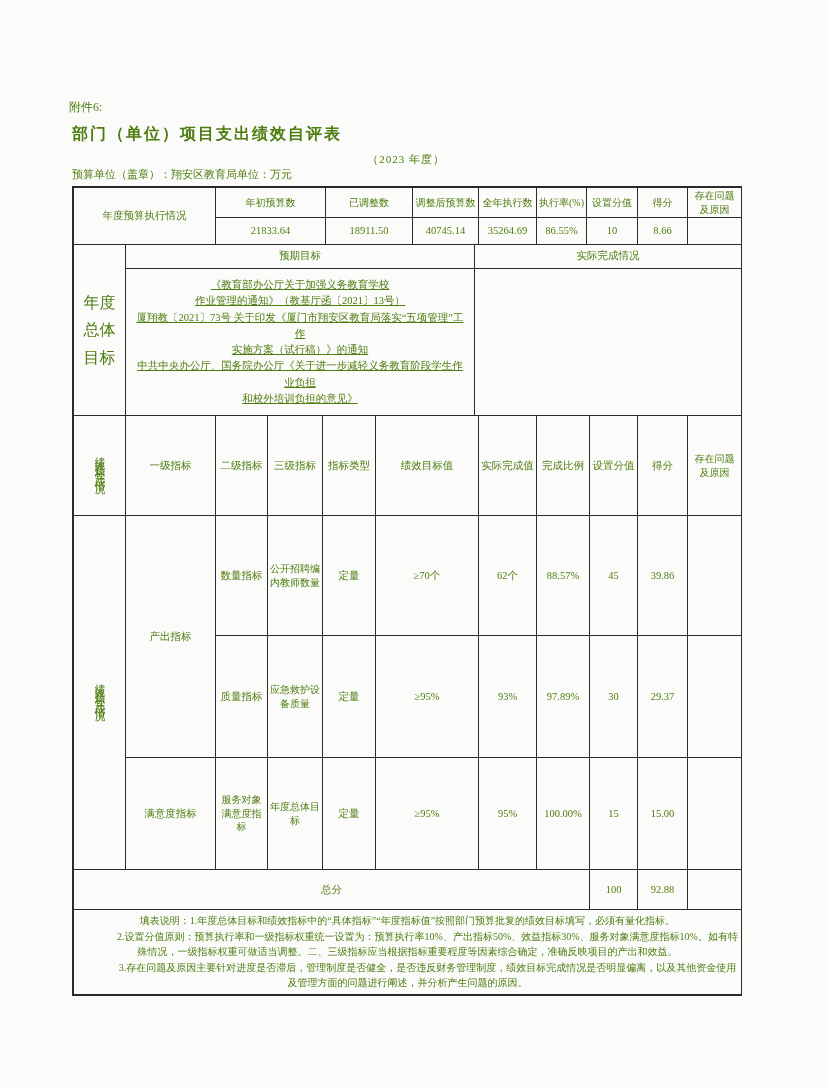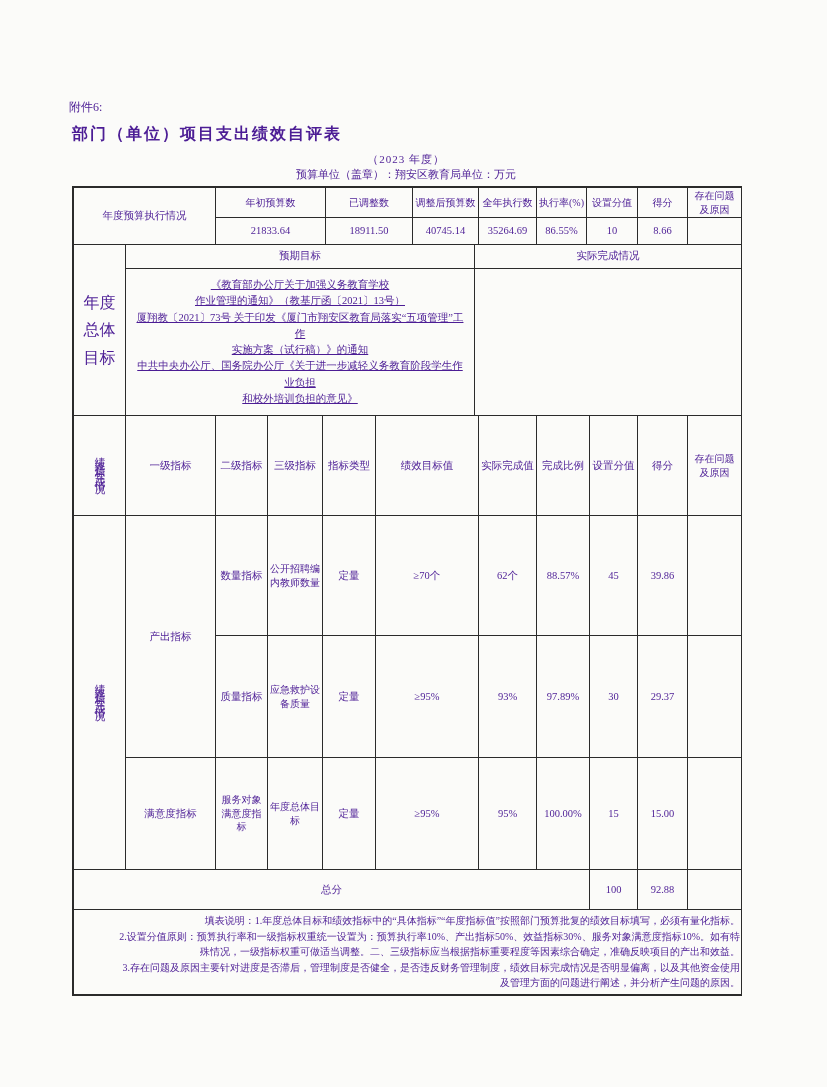--- a/index.html
+++ b/index.html
@@ -1,40 +1,40 @@
 <!DOCTYPE html>
 <html><head>
 <meta charset="utf-8">
 <style>
   html,body{margin:0;padding:0;background:#e9e9e7;}
   .sheet{
     position:relative;width:827px;height:1087px;margin:0 auto;
-    background:#fbfbf9;color:#4c1d95;overflow:hidden;
+    background:#fbfbf9;color:#4d7c0f;overflow:hidden;
     font-family:"Liberation Serif","DejaVu Serif",serif;
   }
   .attachment{position:absolute;left:69px;top:99px;font-size:12px;}
   .title{position:absolute;left:72px;top:124px;width:668px;text-align:left;
          font-size:16px;font-weight:bold;letter-spacing:2px;}
   .subtitle{position:absolute;left:72px;top:152px;width:668px;text-align:center;
             font-size:11px;letter-spacing:1px;}
   .metarow{position:absolute;left:72px;top:167px;width:668px;display:flex;
-           justify-content:center;font-size:11px;}
+           justify-content:flex-start;font-size:11px;}
   .form{position:absolute;left:72px;top:186px;width:668px;border:1px solid #2b2b2b;}
   table{border-collapse:collapse;table-layout:fixed;width:668px;}
   table + table{margin-top:-1px;}
   td{border:1px solid #2b2b2b;font-size:10.5px;text-align:center;
      vertical-align:middle;padding:1px 2px;line-height:1.35;
      word-break:break-all;overflow:hidden;}
   .vert{writing-mode:vertical-lr;text-orientation:upright;letter-spacing:4px;
         display:inline-block;font-size:10.5px;}
   .twocol{display:inline-block;width:2.3em;word-break:break-all;line-height:1.7;
           text-align:center;font-size:16px;}
   .goal-text{text-align:center;vertical-align:top;white-space:pre-line;
              padding:8px 8px;line-height:1.55;font-size:10.5px;word-break:break-all;text-decoration:underline;}
-  .notes{text-align:right;vertical-align:top;padding:3px 1px;font-size:10px;
+  .notes{text-align:center;vertical-align:top;padding:3px 1px;font-size:10px;
          line-height:1.55;}
   .notes p{margin:0;word-break:break-all;}
   .notes .ind{text-indent:4em;}
   .small{font-size:10px;}
 </style>
 </head>
 <body>
 
 <div class="sheet">
 

